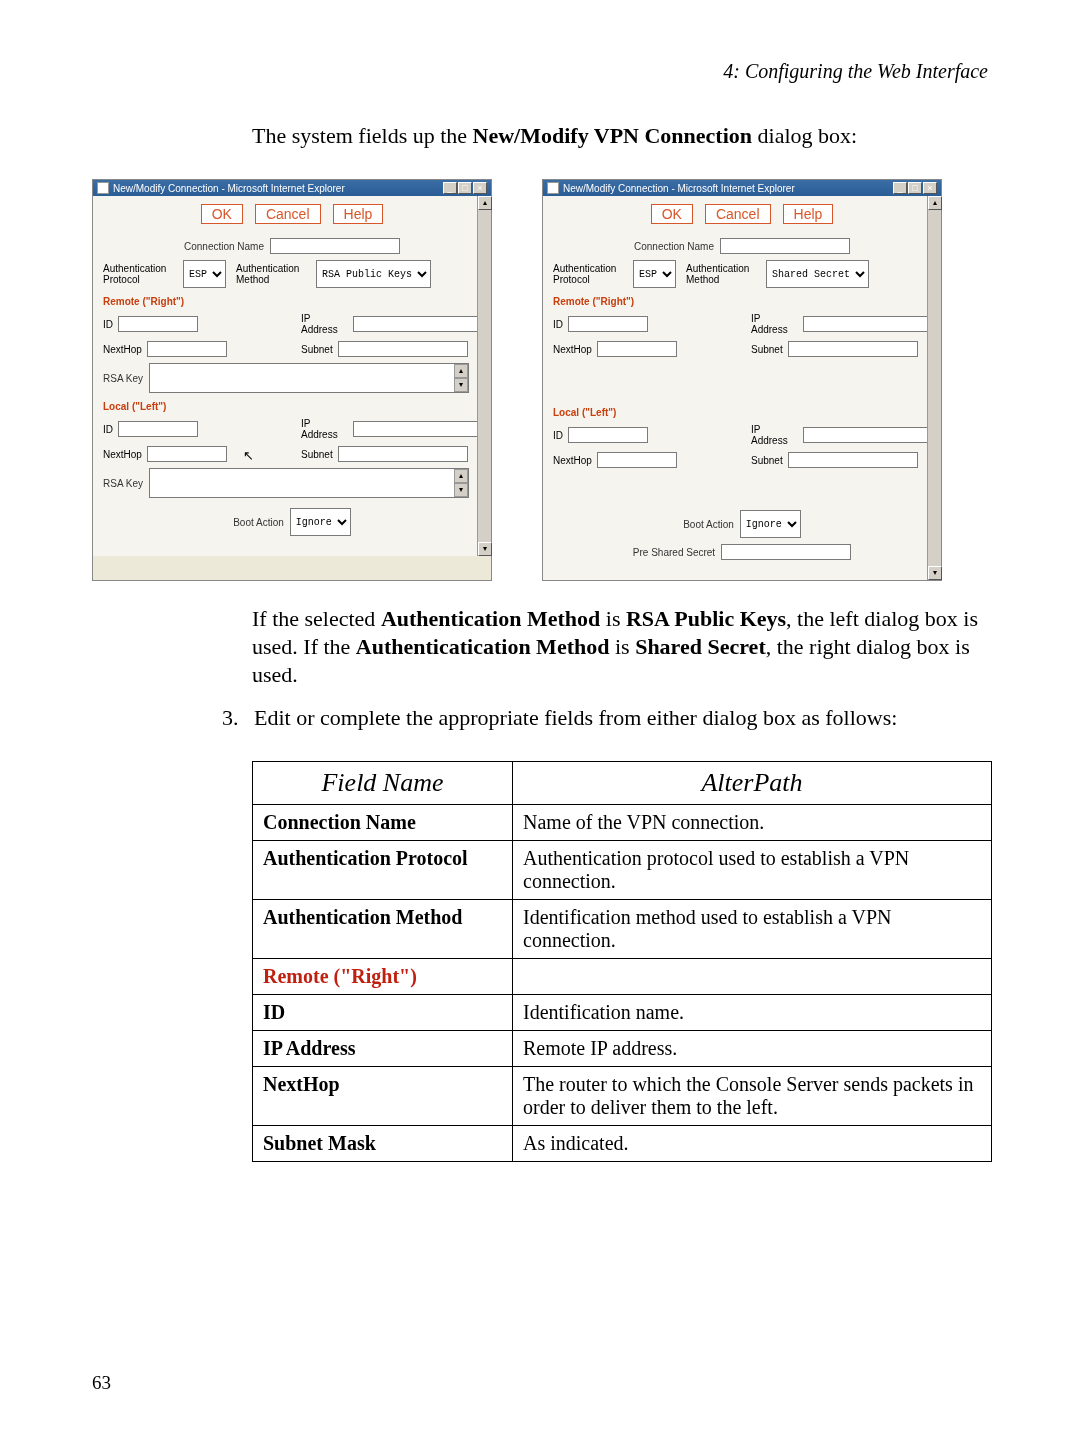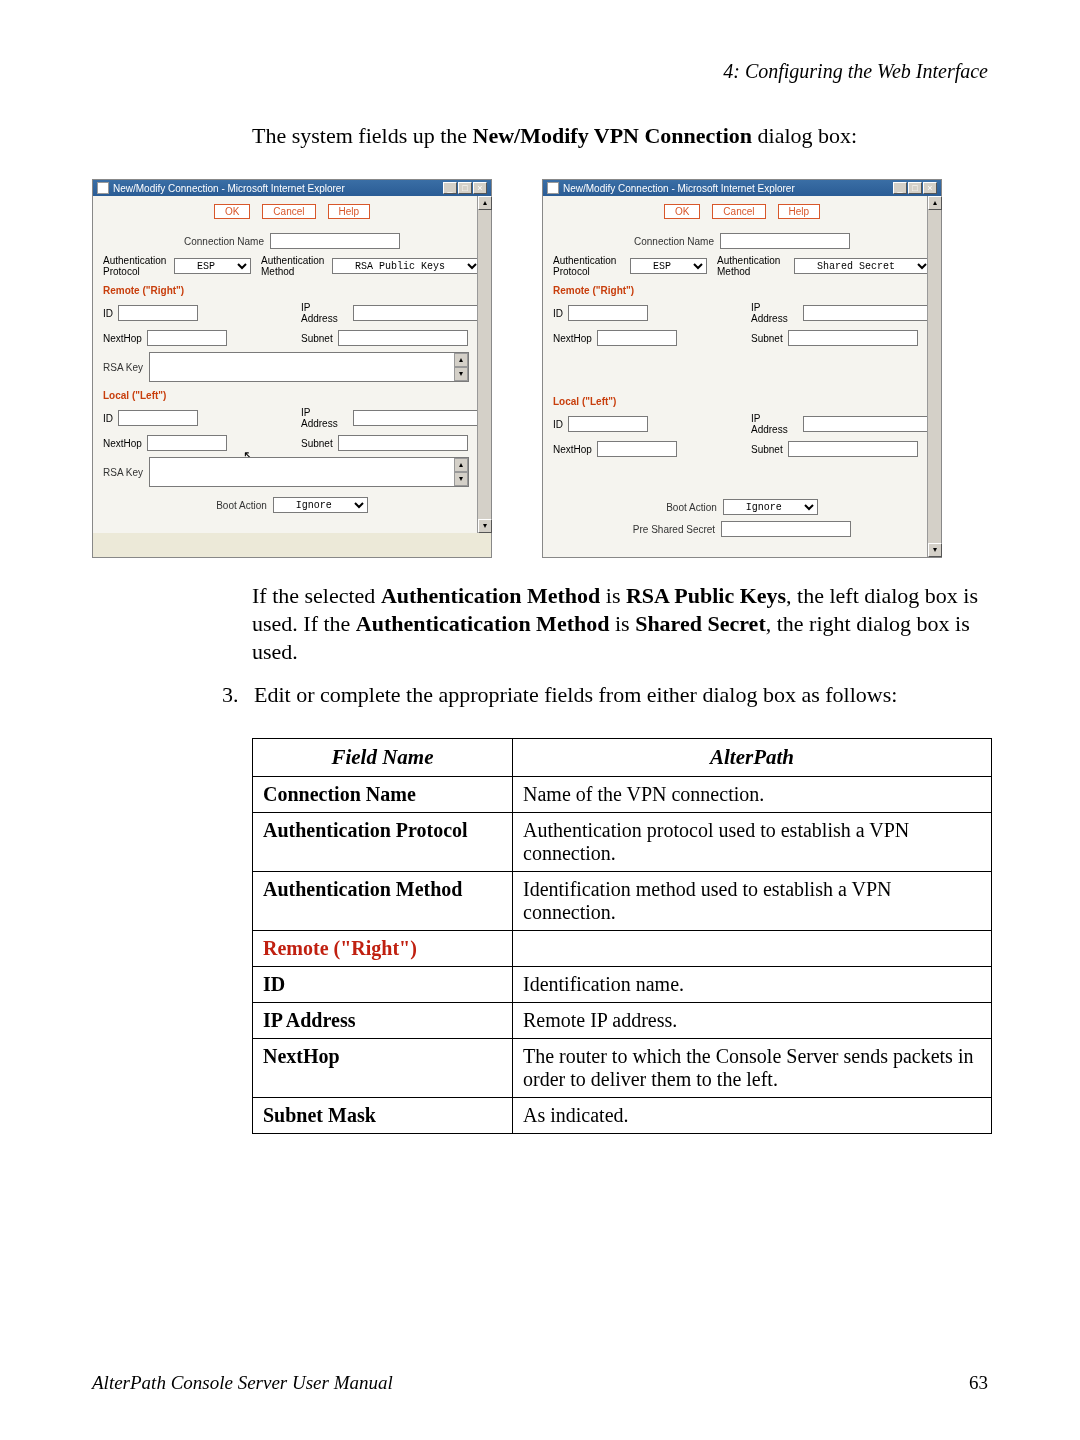--- a/index.html
+++ b/index.html
@@ -64,35 +64,35 @@
     .dbody {
       background: #f5f4ef;
       padding: 8px 10px 14px 10px;
       position: relative;
     }
     .btnrow {
       display:flex; gap:12px; justify-content:center; margin-bottom:14px;
     }
     .obtn {
       background:#fff; color:#d8572a; border:1px solid #d8572a;
-      font-size:10px; padding:1px 10px; font-family: Arial, sans-serif;
+      font-size:14px; padding:1px 10px; font-family: Arial, sans-serif;
     }
     .fldrow {
       display:flex; align-items:center; margin-bottom:6px; gap:6px;
     }
     .fldrow label { color:#333; }
     .fldrow.center { justify-content:center; }
     .tinput {
       border:1px solid #7a7a7a; height:16px; background:#fff;
     }
     .tinput.sm { width: 80px; }
     .tinput.md { width: 130px; }
     .tselect {
       border:1px solid #7a7a7a; background:#fff; font-family: "Courier New", monospace;
-      font-size:10px; height:16px; padding:0 18px;
+      font-size:10px; height:28px; padding:0 1px;
     }
     .sectionhdr {
       color:#c83e0c; font-weight:bold; margin:8px 0 6px 0; display:block;
     }
     .twocol {
       display:flex; gap:18px; margin-bottom:6px;
     }
     .twocol > div { display:flex; align-items:center; gap:5px; flex:1; }
     .tarea {
       border:1px solid #7a7a7a; background:#fff; width:320px; height:30px;
@@ -144,22 +144,22 @@
     }
     table.def th, table.def td {
       border: 1.5px solid #000;
       padding: 6px 10px;
       vertical-align: top;
       text-align: left;
     }
     table.def th {
       font-style: italic;
       text-align: center;
-      font-weight: bold;
-      font-size: 21px;
+      font-weight: normal;
+      font-size: 26px;
     }
     table.def td.fn { font-weight: bold; width: 260px; }
     table.def td.red { color: #c02010; font-weight:bold; }
     .footer {
       position:absolute; bottom:46px; left:92px; right:92px;
       display:flex; justify-content:space-between;
       font-size:19px; font-style: italic;
     }
     .footer .pn { font-style: normal; }
     .cursor {
@@ -408,16 +408,15 @@
           <td>The router to which the Console Server sends packets in order to deliver them to the left.</td>
         </tr>
       <tr>
           <td class="fn">Subnet Mask</td>
           <td>As indicated.</td>
         </tr>
     </tbody>
   </table>
 
   <div class="footer">
-    <div>AlterPath Console Server User Manual</div>
     <div class="pn">63</div>
   </div>
 </div>
 
 </body></html>

